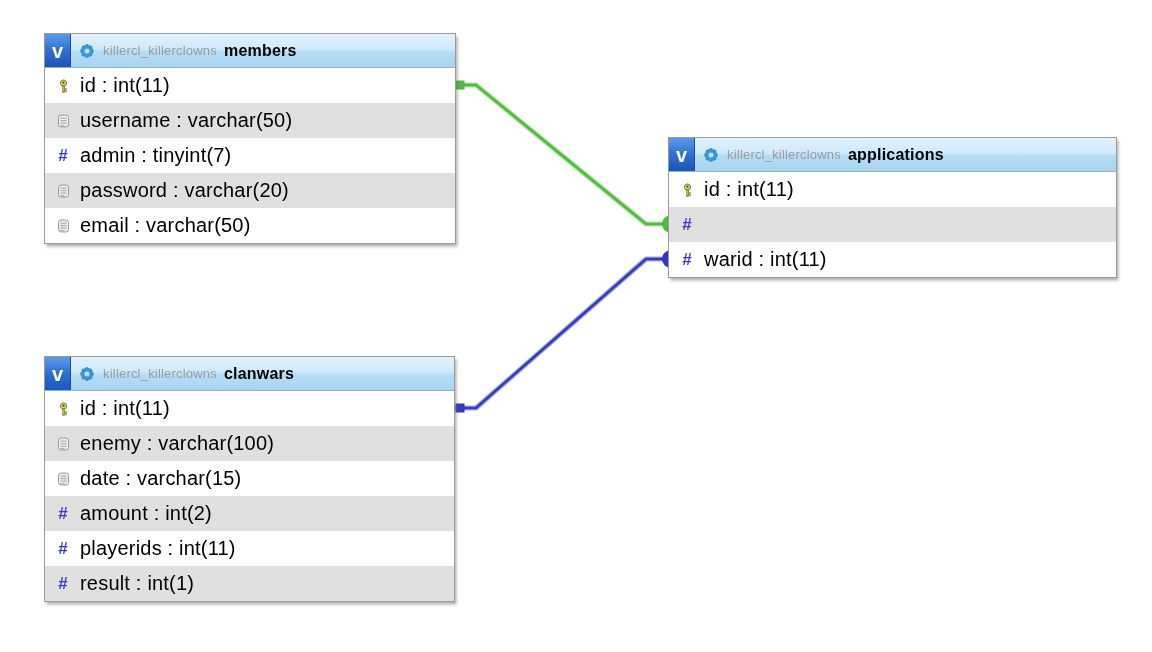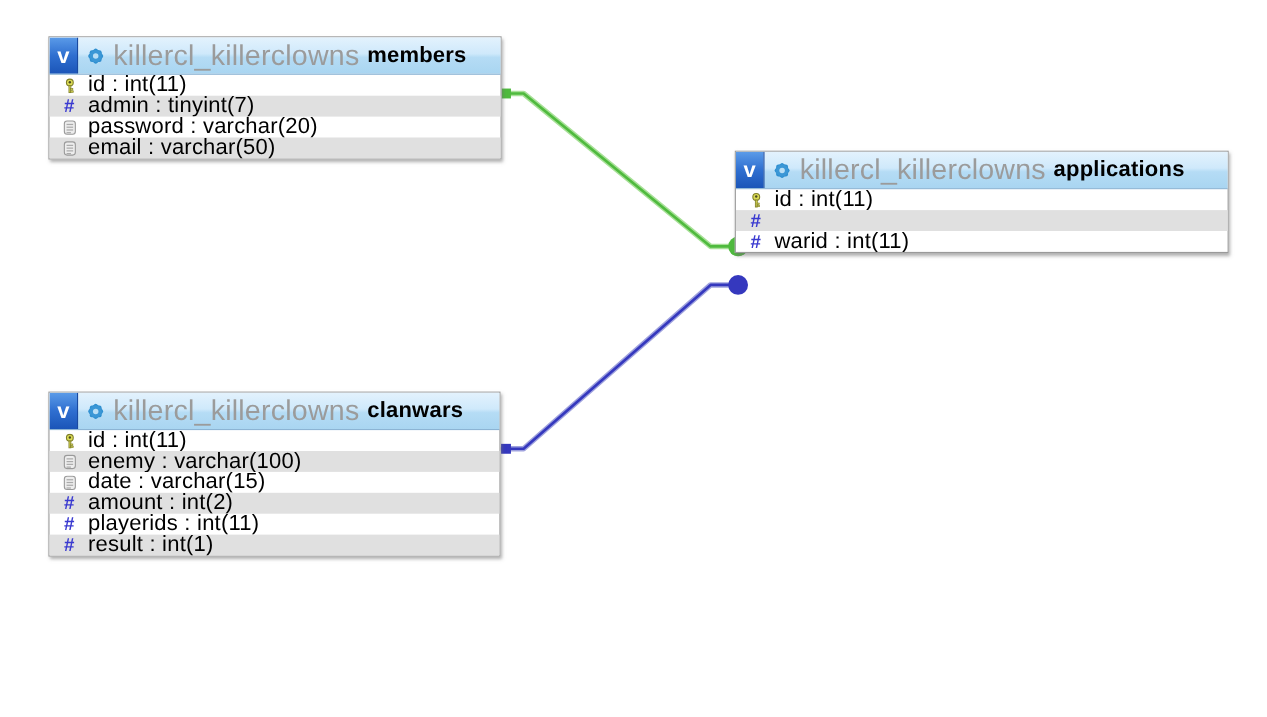--- a/index.html
+++ b/index.html
@@ -21,24 +21,24 @@
     white-space:nowrap;overflow:hidden;
   }
   .vbox{
     align-self:stretch;width:25px;flex:0 0 auto;
     background:linear-gradient(180deg,#5b9be8 0%,#2f6fd0 50%,#1b55b8 100%);
     border-right:1px solid #1a4aa0;
     display:flex;align-items:center;justify-content:center;
     color:#ffffff;font-weight:bold;font-size:20px;line-height:1;
   }
   .gearwrap{margin:0 6px 0 6px;flex:0 0 auto;display:flex;align-items:center;}
-  .schema{color:#9b9b9b;font-size:26px;letter-spacing:.2px;margin-right:7px;}
-  .tname{color:#000;font-weight:bold;font-size:20px;letter-spacing:.2px;margin-right:4px;}
+  .schema{color:#9b9b9b;font-size:13px;letter-spacing:.2px;margin-right:7px;}
+  .tname{color:#000;font-weight:bold;font-size:16px;letter-spacing:.2px;margin-right:4px;}
   .row{
-    height:19px;display:flex;align-items:center;
+    height:35px;display:flex;align-items:center;
     font-size:20px;color:#000;letter-spacing:.2px;white-space:nowrap;overflow:hidden;
   }
   .row:nth-child(odd){background:#e0e0e0;}  
   .ic{width:22px;margin-left:7px;flex:0 0 auto;display:flex;align-items:center;justify-content:center;}
   .hash{color:#3a3ad0;font-weight:bold;font-size:17px;line-height:1;}
   .lbl{margin-left:6px;}
 </style>
 </head>
 <body>
 
@@ -77,20 +77,32 @@
           <circle cx="6.5" cy="4" r="3.1" fill="#dcdc55" stroke="#80802a"></circle>
           <circle cx="6.5" cy="3.7" r="1.1" fill="#4a4a22"></circle>
           <rect x="5.7" y="6.8" width="1.7" height="6.4" fill="#dcdc55" stroke="#80802a" stroke-width=".8"></rect>
           <rect x="7.2" y="9.6" width="2" height="1.3" fill="#dcdc55" stroke="#80802a" stroke-width=".6"></rect>
           <rect x="7.2" y="11.6" width="2.4" height="1.3" fill="#dcdc55" stroke="#80802a" stroke-width=".6"></rect>
         </svg>
     </span>
     <span class="lbl">id : int(11)</span>
   </div>
   <div class="row">
+    <span class="ic">
+      <svg width="13" height="14" viewBox="0 0 13 14">
+          <rect x="1.5" y="1" width="10" height="12" rx="2.5" fill="#ededed" stroke="#9a9a9a"></rect>
+          <rect x="3.5" y="3.6" width="6" height="1.1" fill="#aaa"></rect>
+          <rect x="3.5" y="6.1" width="6" height="1.1" fill="#aaa"></rect>
+          <rect x="3.5" y="8.6" width="6" height="1.1" fill="#aaa"></rect>
+          <rect x="3.5" y="11.1" width="4" height="1.1" fill="#aaa"></rect>
+        </svg>
+    </span>
+    <span class="lbl">username : varchar(50)</span>
+  </div>
+  <div class="row">
     <span class="ic hash">#</span>
     <span class="lbl">admin : tinyint(7)</span>
   </div>
   <div class="row">
     <span class="ic">
       <svg width="13" height="14" viewBox="0 0 13 14">
           <rect x="1.5" y="1" width="10" height="12" rx="2.5" fill="#ededed" stroke="#9a9a9a"></rect>
           <rect x="3.5" y="3.6" width="6" height="1.1" fill="#aaa"></rect>
           <rect x="3.5" y="6.1" width="6" height="1.1" fill="#aaa"></rect>
           <rect x="3.5" y="8.6" width="6" height="1.1" fill="#aaa"></rect>

